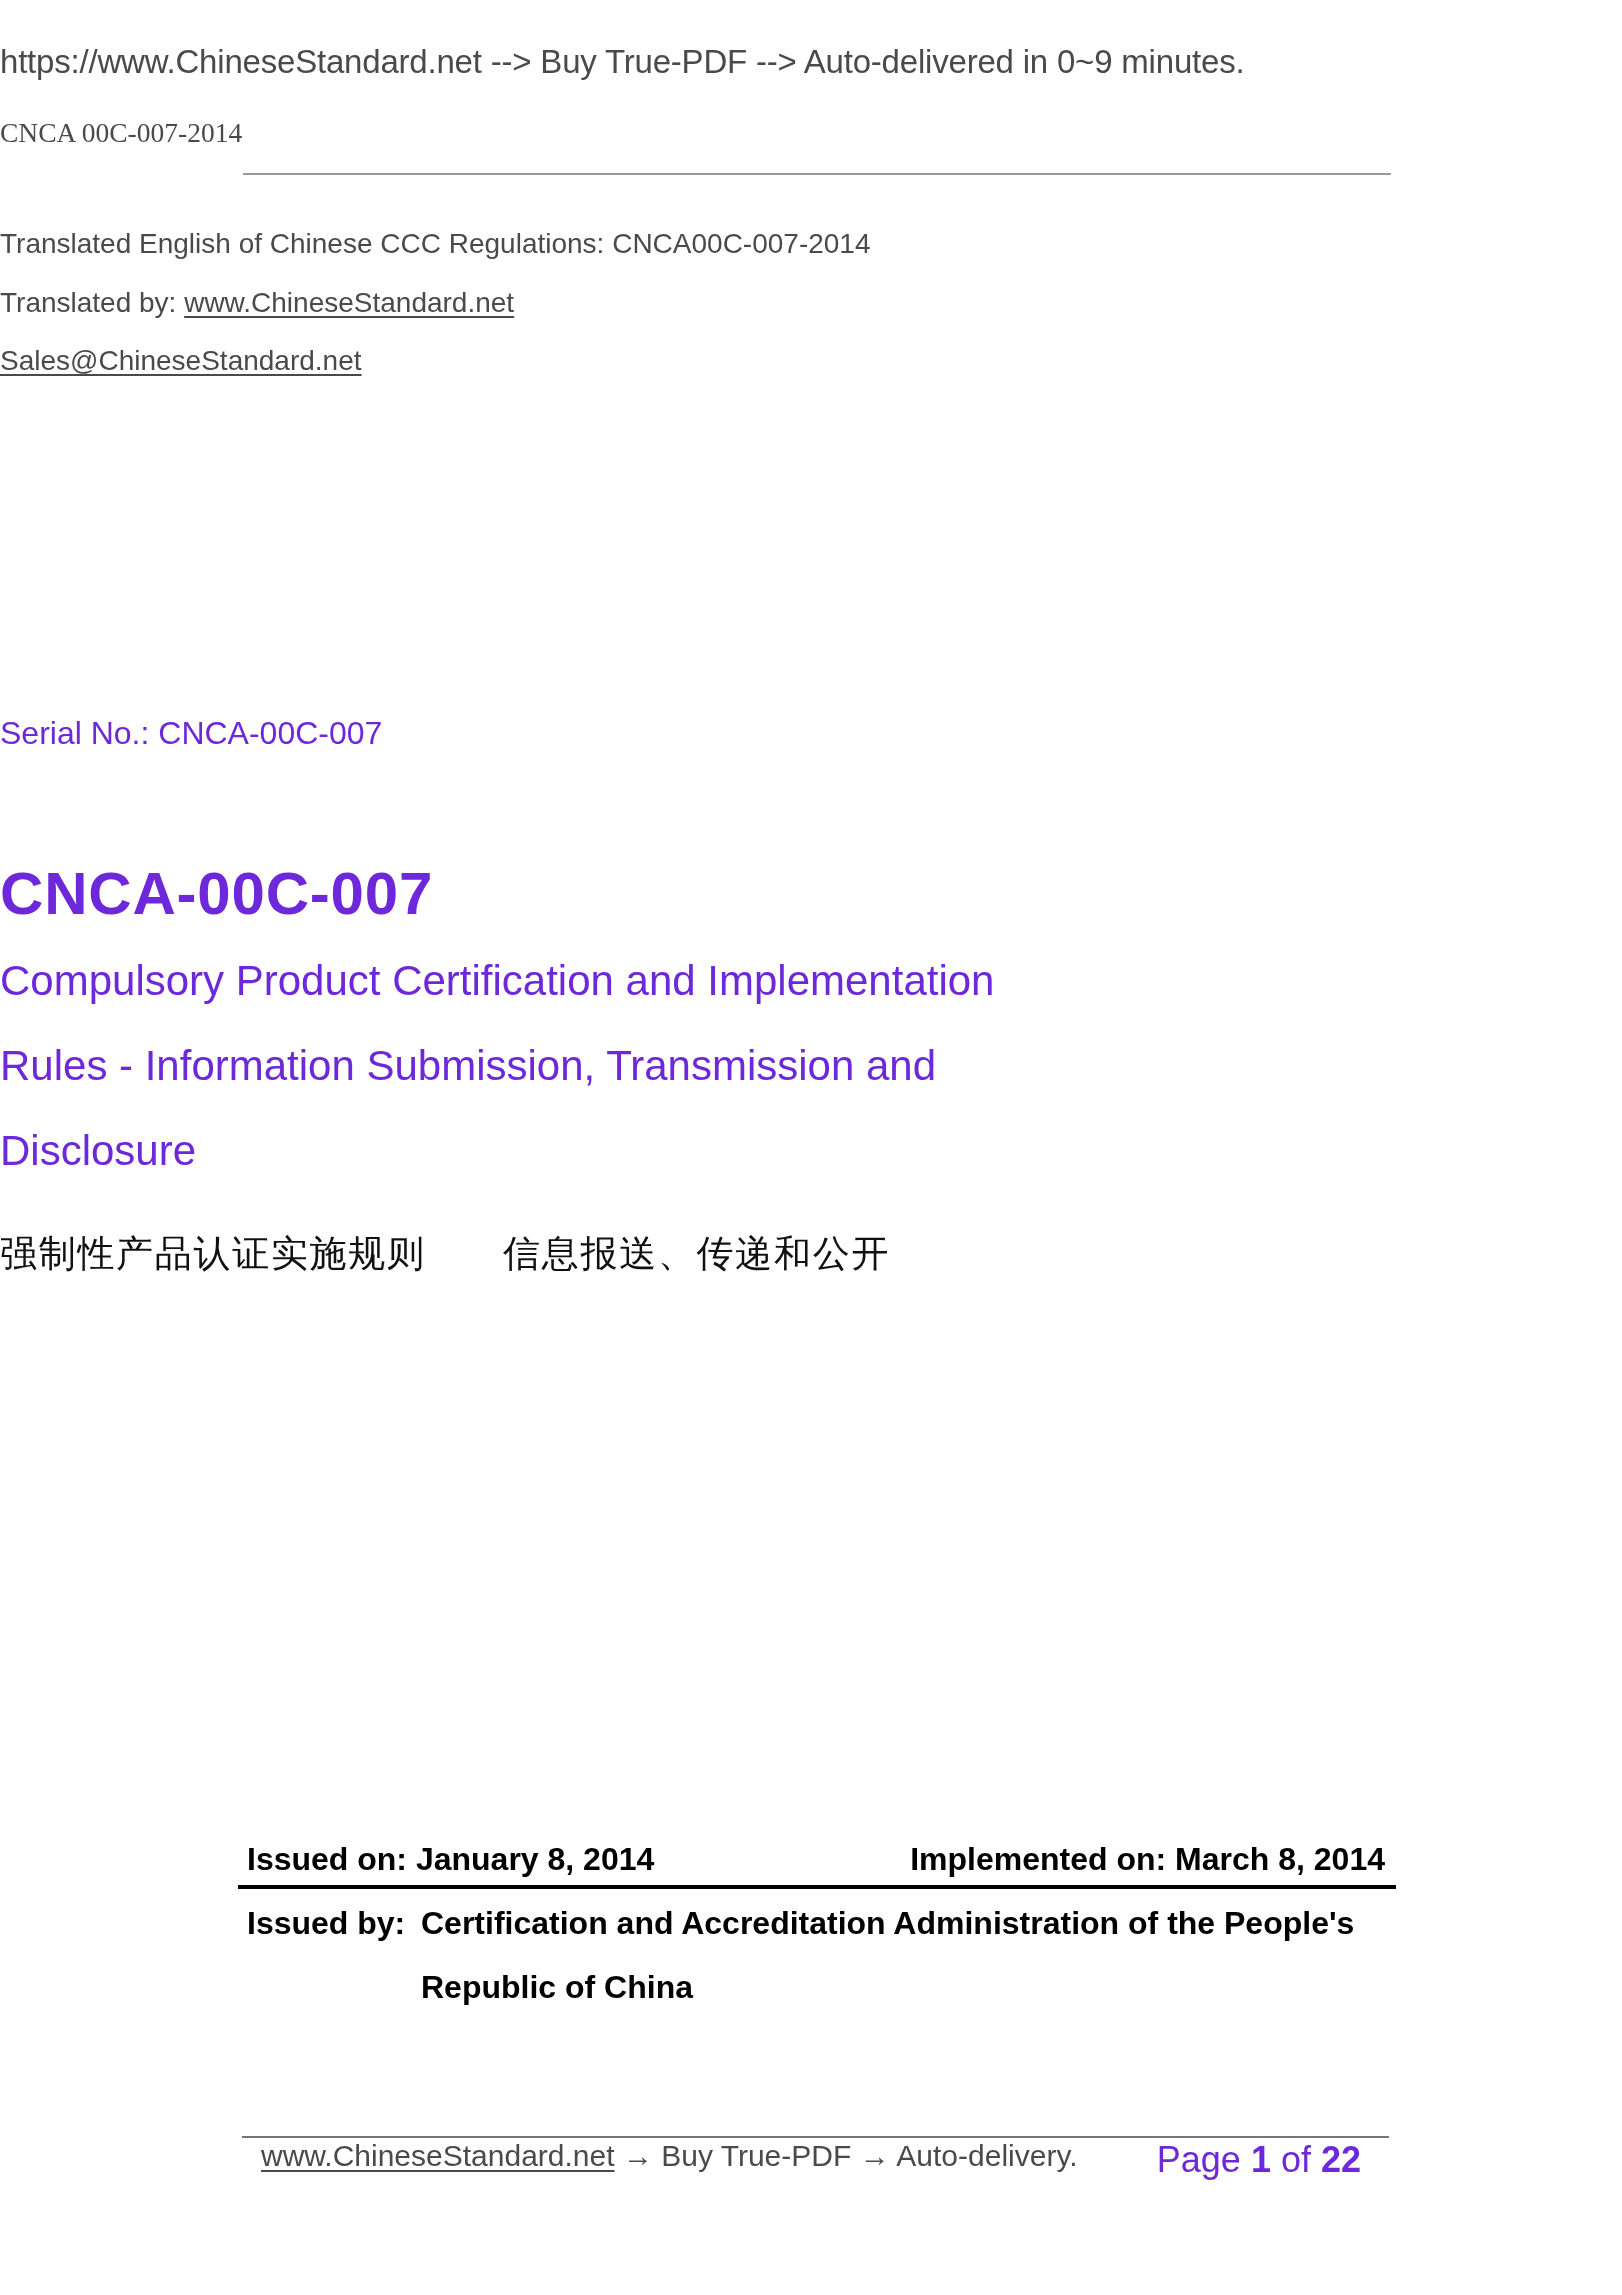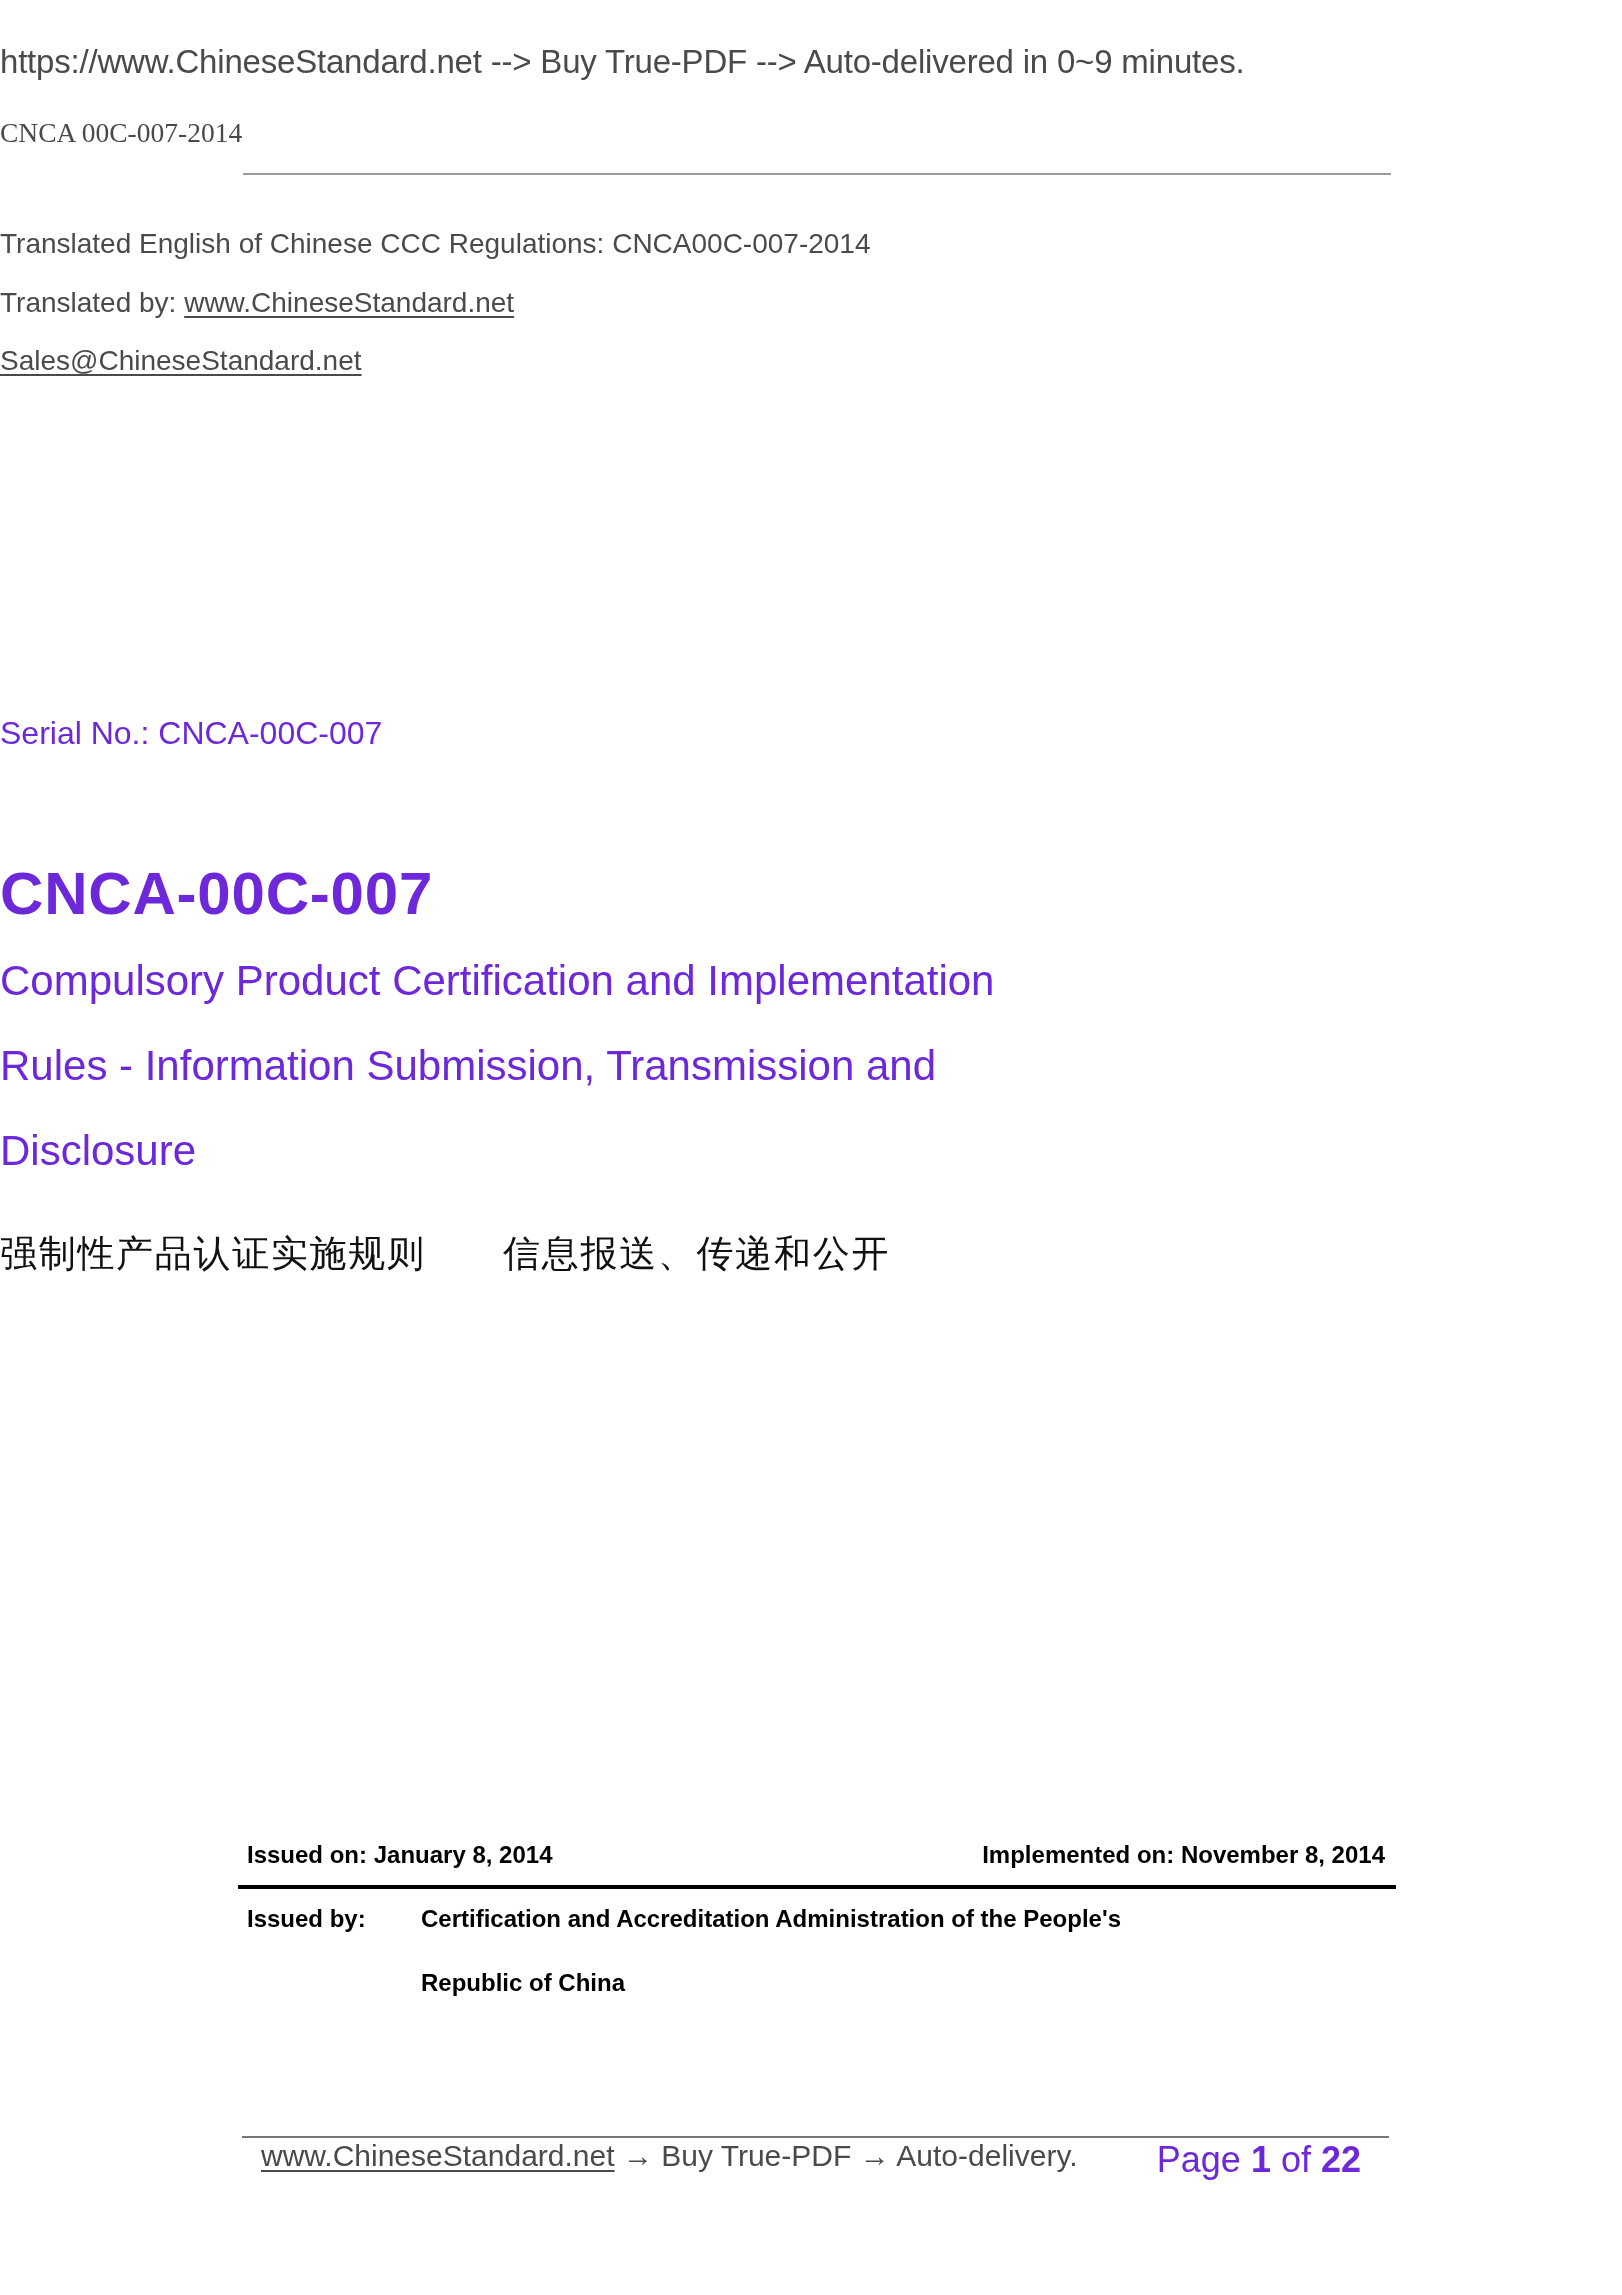--- a/index.html
+++ b/index.html
@@ -20,21 +20,21 @@
   #sales-line { top: 345px; font-size: 28px; }
 
   #serial { top: 715px; font-size: 32px; }
   #main-title { top: 859px; font-size: 60px; font-weight: bold; letter-spacing: 0.8px; }
   .subtitle { font-size: 42px; }
   #sub1 { top: 957px; }
   #sub2 { top: 1042px; }
   #sub3 { top: 1127px; }
   #cn-title { top: 1229px; font-size: 37px; font-family: "DejaVu Sans", sans-serif; color: #111; letter-spacing: 1.7px; }
 
-  .bold-row { font-size: 24px; font-weight: bold; color: #000; white-space: nowrap; }
+  .bold-row { font-size: 32px; font-weight: bold; color: #000; white-space: nowrap; }
   #issued-on { top: 1841px; left: 247px; }
   #implemented-on { top: 1841px; right: 238px; }
   #thick-rule { top: 1885px; left: 238px; width: 1158px; height: 4.2px; background: #000; }
   #issued-by-label { top: 1905px; left: 247px; }
   #issued-by-l1 { top: 1905px; left: 421px; }
   #issued-by-l2 { top: 1969px; left: 421px; text-align: center; }
 
   #footer-rule { top: 2136px; left: 242px; width: 1147px; height: 1.7px; background: #777; }
   #footer-left { top: 2139px; left: 261px; font-size: 30px; color: #4a4a4a; white-space: nowrap; }
   #footer-right { top: 2139px; right: 262px; font-size: 36px; color: #6d28d9; white-space: nowrap; }
@@ -58,21 +58,21 @@
 </div>
 
 <div class="abs center black" id="serial">Serial No.: CNCA-00C-007</div>
 <div class="abs center black" id="main-title">CNCA-00C-007</div>
 <div class="abs center black subtitle" id="sub1">Compulsory Product Certification and Implementation</div>
 <div class="abs center black subtitle" id="sub2">Rules - Information Submission, Transmission and</div>
 <div class="abs center black subtitle" id="sub3">Disclosure</div>
 <div class="abs center" id="cn-title">强制性产品认证实施规则　　信息报送、传递和公开</div>
 
 <div class="abs bold-row" id="issued-on">Issued on: January 8, 2014</div>
-<div class="abs bold-row" id="implemented-on">Implemented on: November 8, 2014</div>
+<div class="abs bold-row" id="implemented-on">Implemented on: March 8, 2014</div>
 <div class="abs" id="thick-rule"></div>
 <div class="abs bold-row" id="issued-by-label">Issued by:</div>
 <div class="abs bold-row" id="issued-by-l1">Certification and Accreditation Administration of the People's</div>
 <div class="abs bold-row" id="issued-by-l2">Republic of China</div>
 
 <div class="abs" id="footer-rule"></div>
 <div class="abs" id="footer-left">
   <span class="link">www.ChineseStandard.net</span>
   <span>→</span>
   <span>Buy True-PDF</span>

